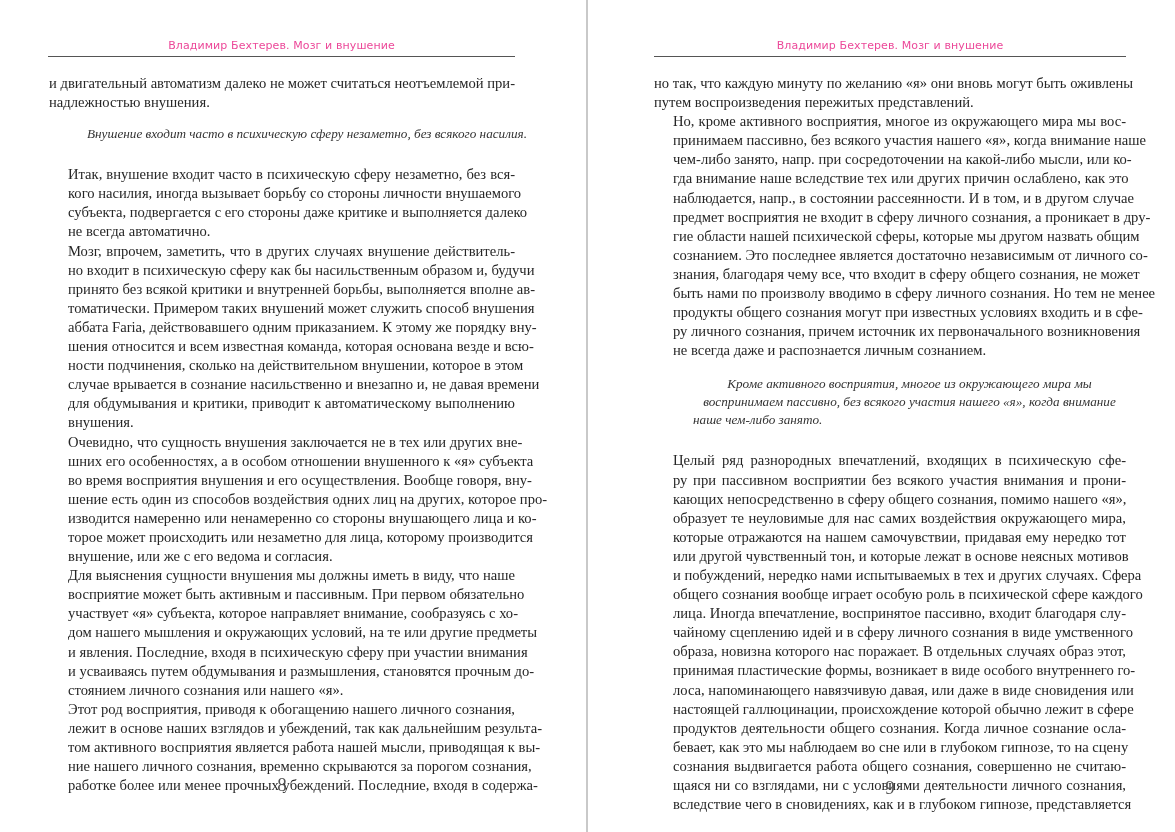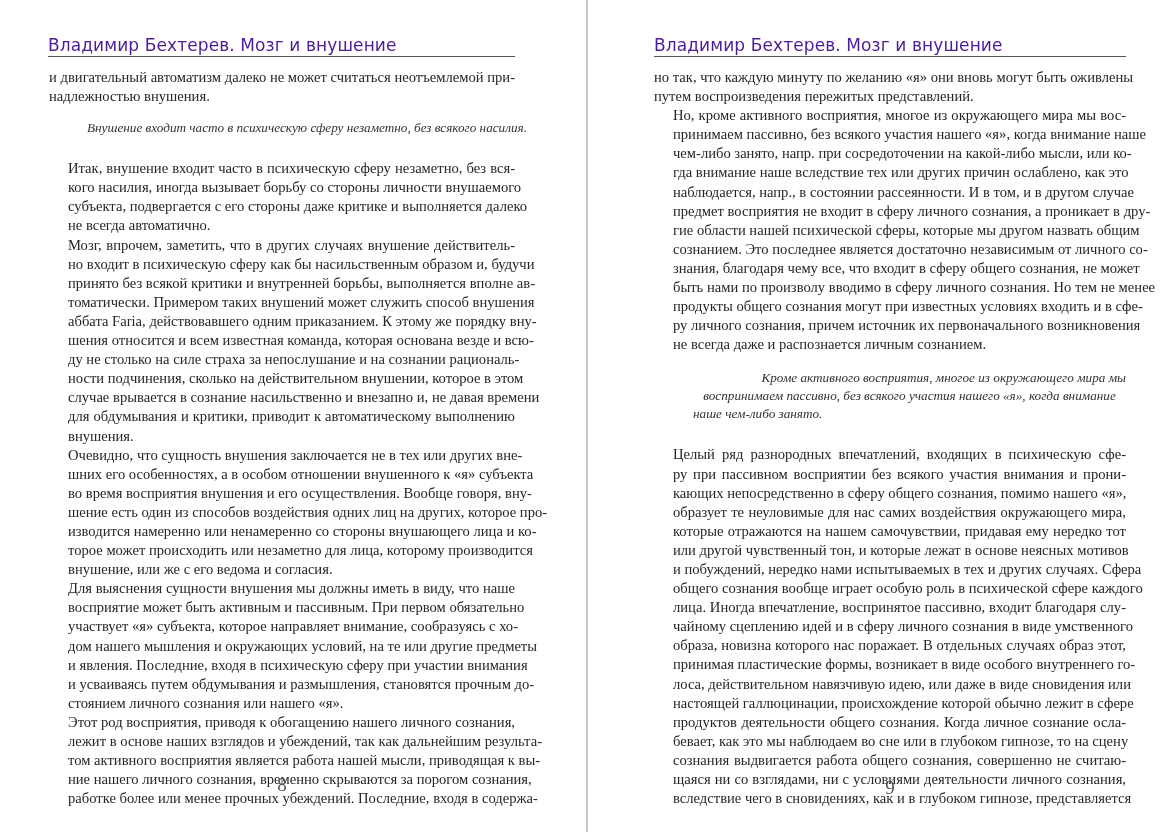--- a/index.html
+++ b/index.html
@@ -13,30 +13,31 @@
   .spread { position: absolute; inset: 0; }
   .page { position: absolute; top: 0; height: 832px; }
   .page.left { left: 0; width: 586px; }
   .page.right { left: 588px; width: 587px; }
   .gutter {
     position: absolute; left: 586px; top: 0; width: 2px; height: 832px;
     background: #c9c9c9;
   }
   .running-head {
     position: absolute; top: 37px; height: 19px;
+    text-align: center;
     font-family: "DejaVu Sans", "Liberation Sans", sans-serif;
-    font-size: 17px; color: #4c1d95; letter-spacing: 0.1px;
+    font-size: 11px; color: #ec4899; letter-spacing: 0.1px;
     border-bottom: 1px solid #555555;
     line-height: 17px;
   }
   .page.left .running-head { left: 48px; width: 467px; }
   .page.right .running-head { left: 66px; width: 472px; }
 
   .body {
-    position: absolute; top: 68px;
+    position: absolute; top: 74px;
     font-size: 14.6px; line-height: 19.1px;
     text-align: justify;
     hyphens: manual;
   }
   .page.left .body { left: 49px; width: 466px; }
   .page.right .body { left: 66px; width: 472px; }
 
   .body p { margin: 0; text-indent: 0; }
   .body p.indent { text-indent: 19px; }
   .body .line { display: block; text-align: justify; text-align-last: justify; white-space: nowrap; }
@@ -77,21 +78,20 @@
           <span class="line">субъекта, подвергается с его стороны даже критике и выполняется далеко</span>
           <span class="line last">не всегда автоматично.</span>
         </p>
         <p class="indent">
           <span class="line" style="text-indent: 19px;">Мозг, впрочем, заметить, что в других случаях внушение действитель-</span>
           <span class="line">но входит в психическую сферу как бы насильственным образом и, будучи</span>
           <span class="line">принято без всякой критики и внутренней борьбы, выполняется вполне ав-</span>
           <span class="line">томатически. Примером таких внушений может служить способ внушения</span>
           <span class="line">аббата Faria, действовавшего одним приказанием. К этому же порядку вну-</span>
           <span class="line">шения относится и всем известная команда, которая основана везде и всю-</span>
-          <span class="line">ду не столько на силе страха за непослушание и на сознании рациональ-</span>
           <span class="line">ности подчинения, сколько на действительном внушении, которое в этом</span>
           <span class="line">случае врывается в сознание насильственно и внезапно и, не давая времени</span>
           <span class="line">для обдумывания и критики, приводит к автоматическому выполнению</span>
           <span class="line last">внушения.</span>
         </p>
         <p class="indent">
           <span class="line" style="text-indent: 19px;">Очевидно, что сущность внушения заключается не в тех или других вне-</span>
           <span class="line">шних его особенностях, а в особом отношении внушенного к «я» субъекта</span>
           <span class="line">во время восприятия внушения и его осуществления. Вообще говоря, вну-</span>
           <span class="line">шение есть один из способов воздействия одних лиц на других, которое про-</span>
@@ -137,38 +137,38 @@
           <span class="line">предмет восприятия не входит в сферу личного сознания, а проникает в дру-</span>
           <span class="line">гие области нашей психической сферы, которые мы другом назвать общим</span>
           <span class="line">сознанием. Это последнее является достаточно независимым от личного со-</span>
           <span class="line">знания, благодаря чему все, что входит в сферу общего сознания, не может</span>
           <span class="line">быть нами по произволу вводимо в сферу личного сознания. Но тем не менее</span>
           <span class="line">продукты общего сознания могут при известных условиях входить и в сфе-</span>
           <span class="line">ру личного сознания, причем источник их первоначального возникновения</span>
           <span class="line last">не всегда даже и распознается личным сознанием.</span>
         </p>
         <p class="pull">
-          <span class="line" style="text-align: right; text-align-last: auto; font-style: italic;">Кроме активного восприятия, многое из окружающего мира мы</span>
+          <span class="line" style="text-align: center; text-align-last: auto; font-style: italic;">Кроме активного восприятия, многое из окружающего мира мы</span>
           <span class="line" style="text-align: center; text-align-last: auto;">воспринимаем пассивно, без всякого участия нашего «я», когда внимание</span>
           <span class="line last" style="text-align: inherit; text-align-last: auto;">наше чем-либо занято.</span>
         </p>
         <p class="indent">
           <span class="line" style="text-indent: 19px;">Целый ряд разнородных впечатлений, входящих в психическую сфе-</span>
           <span class="line">ру при пассивном восприятии без всякого участия внимания и прони-</span>
           <span class="line">кающих непосредственно в сферу общего сознания, помимо нашего «я»,</span>
           <span class="line">образует те неуловимые для нас самих воздействия окружающего мира,</span>
           <span class="line">которые отражаются на нашем самочувствии, придавая ему нередко тот</span>
           <span class="line">или другой чувственный тон, и которые лежат в основе неясных мотивов</span>
           <span class="line">и побуждений, нередко нами испытываемых в тех и других случаях. Сфера</span>
           <span class="line">общего сознания вообще играет особую роль в психической сфере каждого</span>
           <span class="line">лица. Иногда впечатление, воспринятое пассивно, входит благодаря слу-</span>
           <span class="line">чайному сцеплению идей и в сферу личного сознания в виде умственного</span>
           <span class="line">образа, новизна которого нас поражает. В отдельных случаях образ этот,</span>
           <span class="line">принимая пластические формы, возникает в виде особого внутреннего го-</span>
-          <span class="line">лоса, действительном навязчивую идею, или даже в виде сновидения или</span>
+          <span class="line">лоса, напоминающего навязчивую давая, или даже в виде сновидения или</span>
           <span class="line">настоящей галлюцинации, происхождение которой обычно лежит в сфере</span>
           <span class="line">продуктов деятельности общего сознания. Когда личное сознание осла-</span>
           <span class="line">бевает, как это мы наблюдаем во сне или в глубоком гипнозе, то на сцену</span>
           <span class="line">сознания выдвигается работа общего сознания, совершенно не считаю-</span>
           <span class="line">щаяся ни со взглядами, ни с условиями деятельности личного сознания,</span>
           <span class="line last">вследствие чего в сновидениях, как и в глубоком гипнозе, представляется</span>
         </p>
       </div>
     <div class="folio">9</div>
   </div>

